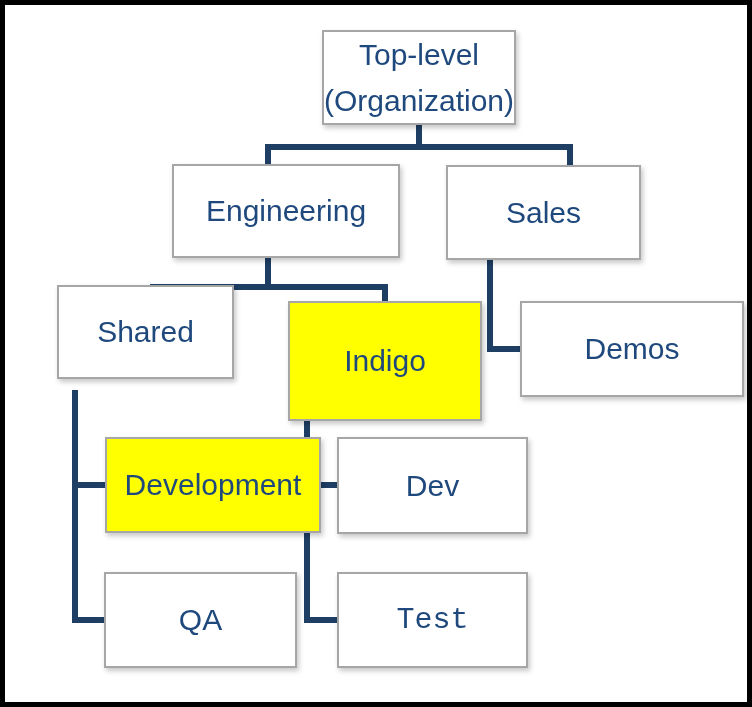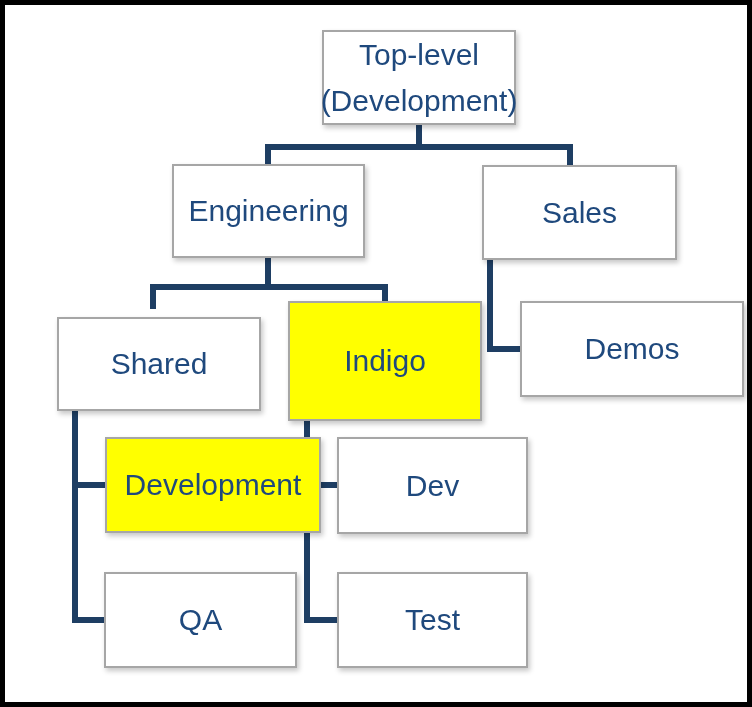--- a/index.html
+++ b/index.html
@@ -66,32 +66,32 @@
   <div class="connector" style="left:67px; top:385px; width:6px; height:233px;"></div>
   <div class="connector" style="left:67px; top:477px; width:38px; height:6px;"></div>
   <div class="connector" style="left:67px; top:612px; width:37px; height:6px;"></div>
 
   <div class="connector" style="left:299px; top:385px; width:6px; height:233px;"></div>
   <div class="connector" style="left:299px; top:477px; width:38px; height:6px;"></div>
   <div class="connector" style="left:299px; top:612px; width:38px; height:6px;"></div>
 
   <div class="node" style="left:317px; top:25px; width:194px; height:95px;">
     <span class="label-line">Top-level</span>
-    <span class="label-line">(Development)</span>
+    <span class="label-line">(Organization)</span>
   </div>
 
-  <div class="node" style="left:167px; top:159px; width:193px; height:94px;">
+  <div class="node" style="left:167px; top:159px; width:228px; height:94px;">
     <span class="label-line">Engineering</span>
   </div>
 
-  <div class="node" style="left:477px; top:160px; width:195px; height:95px;">
+  <div class="node" style="left:441px; top:160px; width:195px; height:95px;">
     <span class="label-line">Sales</span>
   </div>
 
-  <div class="node" style="left:52px; top:312px; width:204px; height:94px;">
+  <div class="node" style="left:52px; top:280px; width:177px; height:94px;">
     <span class="label-line">Shared</span>
   </div>
 
   <div class="node highlight" style="left:283px; top:296px; width:194px; height:120px;">
     <span class="label-line">Indigo</span>
   </div>
 
   <div class="node" style="left:515px; top:296px; width:224px; height:96px;">
     <span class="label-line">Demos</span>
   </div>
@@ -101,17 +101,17 @@
   </div>
 
   <div class="node" style="left:99px; top:567px; width:193px; height:96px;">
     <span class="label-line">QA</span>
   </div>
 
   <div class="node" style="left:332px; top:432px; width:191px; height:97px;">
     <span class="label-line">Dev</span>
   </div>
 
-  <div class="node" style="left:332px; top:567px; width:191px; height:96px;">
+  <div class="node" style="left:332px; top:567px; width:191px; height:96px;font-family:Liberation Mono, monospace;">
     <span class="label-line">Test</span>
   </div>
 
 </div>
 
 </body></html>

